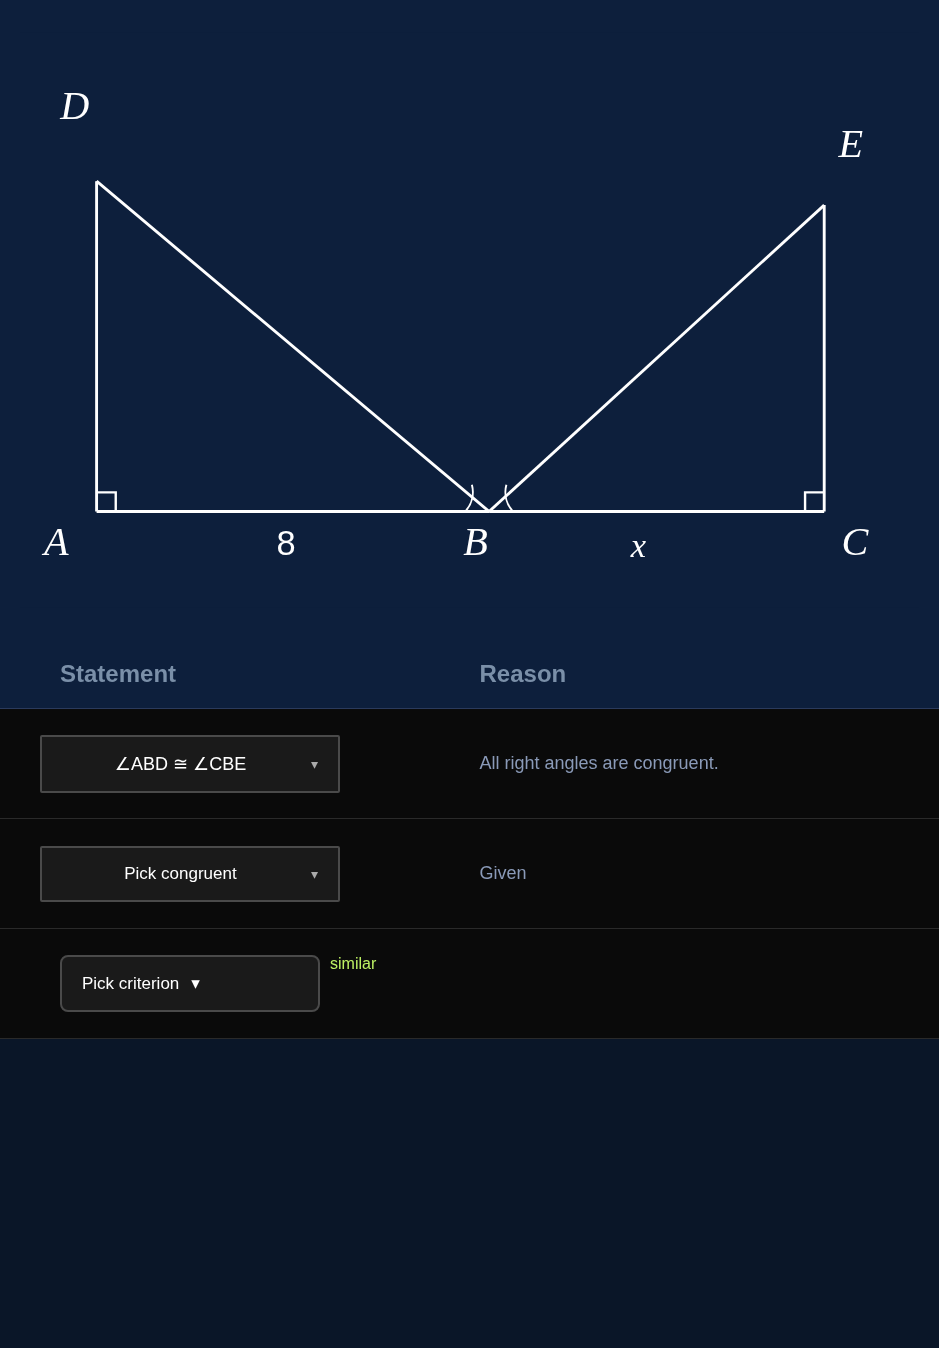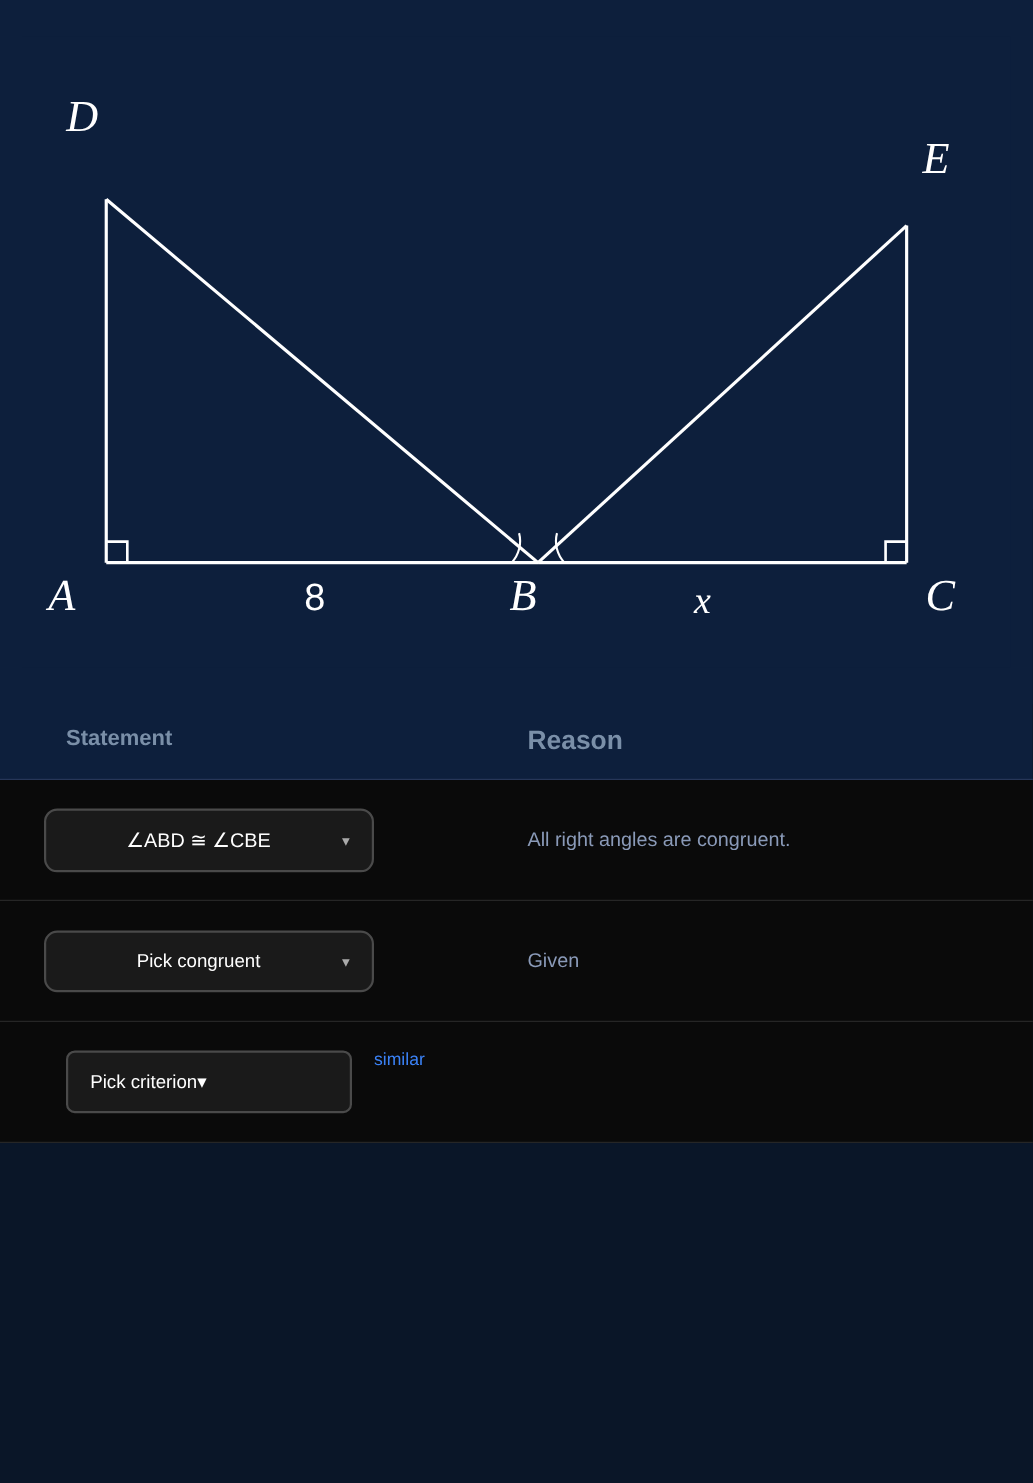--- a/index.html
+++ b/index.html
@@ -35,21 +35,21 @@
       background: #0d1f3c;
       display: flex;
       padding: 20px 60px;
       border-bottom: 1px solid #2a3a5c;
     }
 
     .proof-header-statement {
       flex: 1;
       color: #7a8fa8;
       font-family: Arial, sans-serif;
-      font-size: 20px;
+      font-size: 24px;
       font-weight: 600;
     }
 
     .proof-header-reason {
       flex: 1;
       color: #7a8fa8;
       font-family: Arial, sans-serif;
       font-size: 24px;
       font-weight: 600;
       padding-left: 20px;
@@ -75,21 +75,21 @@
       align-items: flex-start;
       padding-left: 20px;
       color: #8a9ab8;
       font-family: Arial, sans-serif;
       font-size: 18px;
     }
 
     .dropdown-btn {
       background: #1a1a1a;
       border: 2px solid #4a4a4a;
-      border-radius: 12px;
+      border-radius: 2px;
       color: white;
       font-family: Arial, sans-serif;
       font-size: 17px;
       padding: 16px 20px;
       display: flex;
       align-items: center;
       gap: 12px;
       cursor: pointer;
       min-width: 300px;
     }
@@ -117,28 +117,29 @@
     .pick-criterion-btn {
       background: #1a1a1a;
       border: 2px solid #4a4a4a;
       border-radius: 8px;
       color: white;
       font-family: Arial, sans-serif;
       font-size: 17px;
       padding: 16px 20px;
       display: flex;
       align-items: center;
+      gap: 12px;
       cursor: pointer;
       min-width: 260px;
     }
 
     .similarity-text {
-      color: #3b82f6;
+      color: #bef264;
       font-size: 16px;
-      padding-left: 20px;
+      padding-left: 10px;
     }
   </style>
 </head>
 <body>
 
 <div class="diagram-section">
   <svg viewBox="0 0 939 600" xmlns="http://www.w3.org/2000/svg">
 
     <rect width="939" height="600" fill="#0d1f3c"></rect>
 

